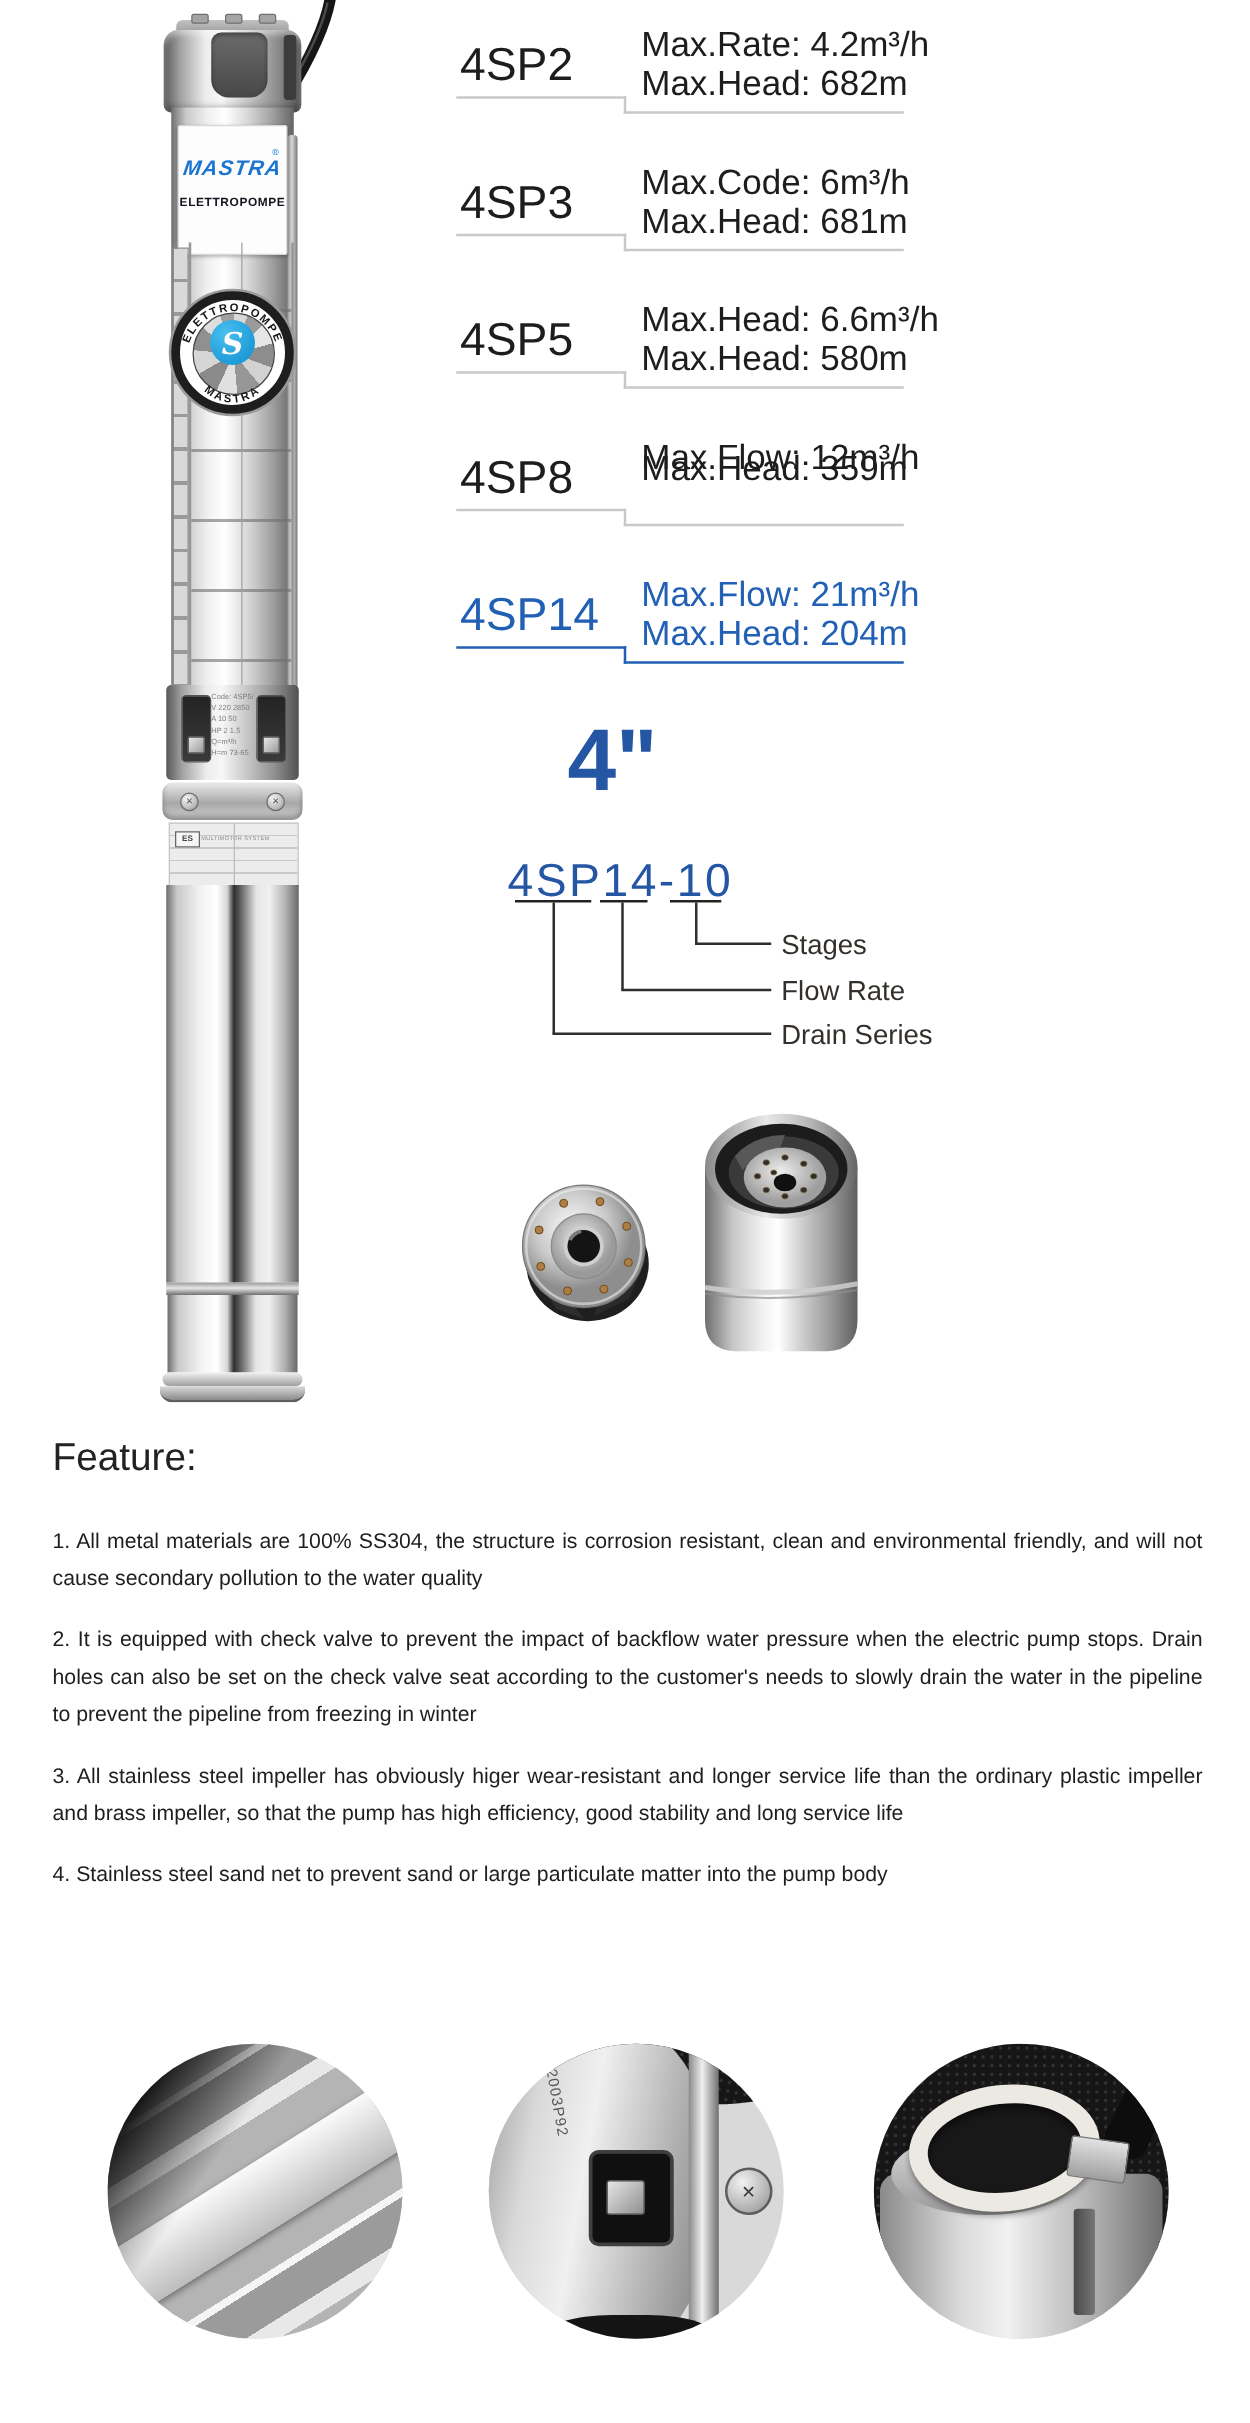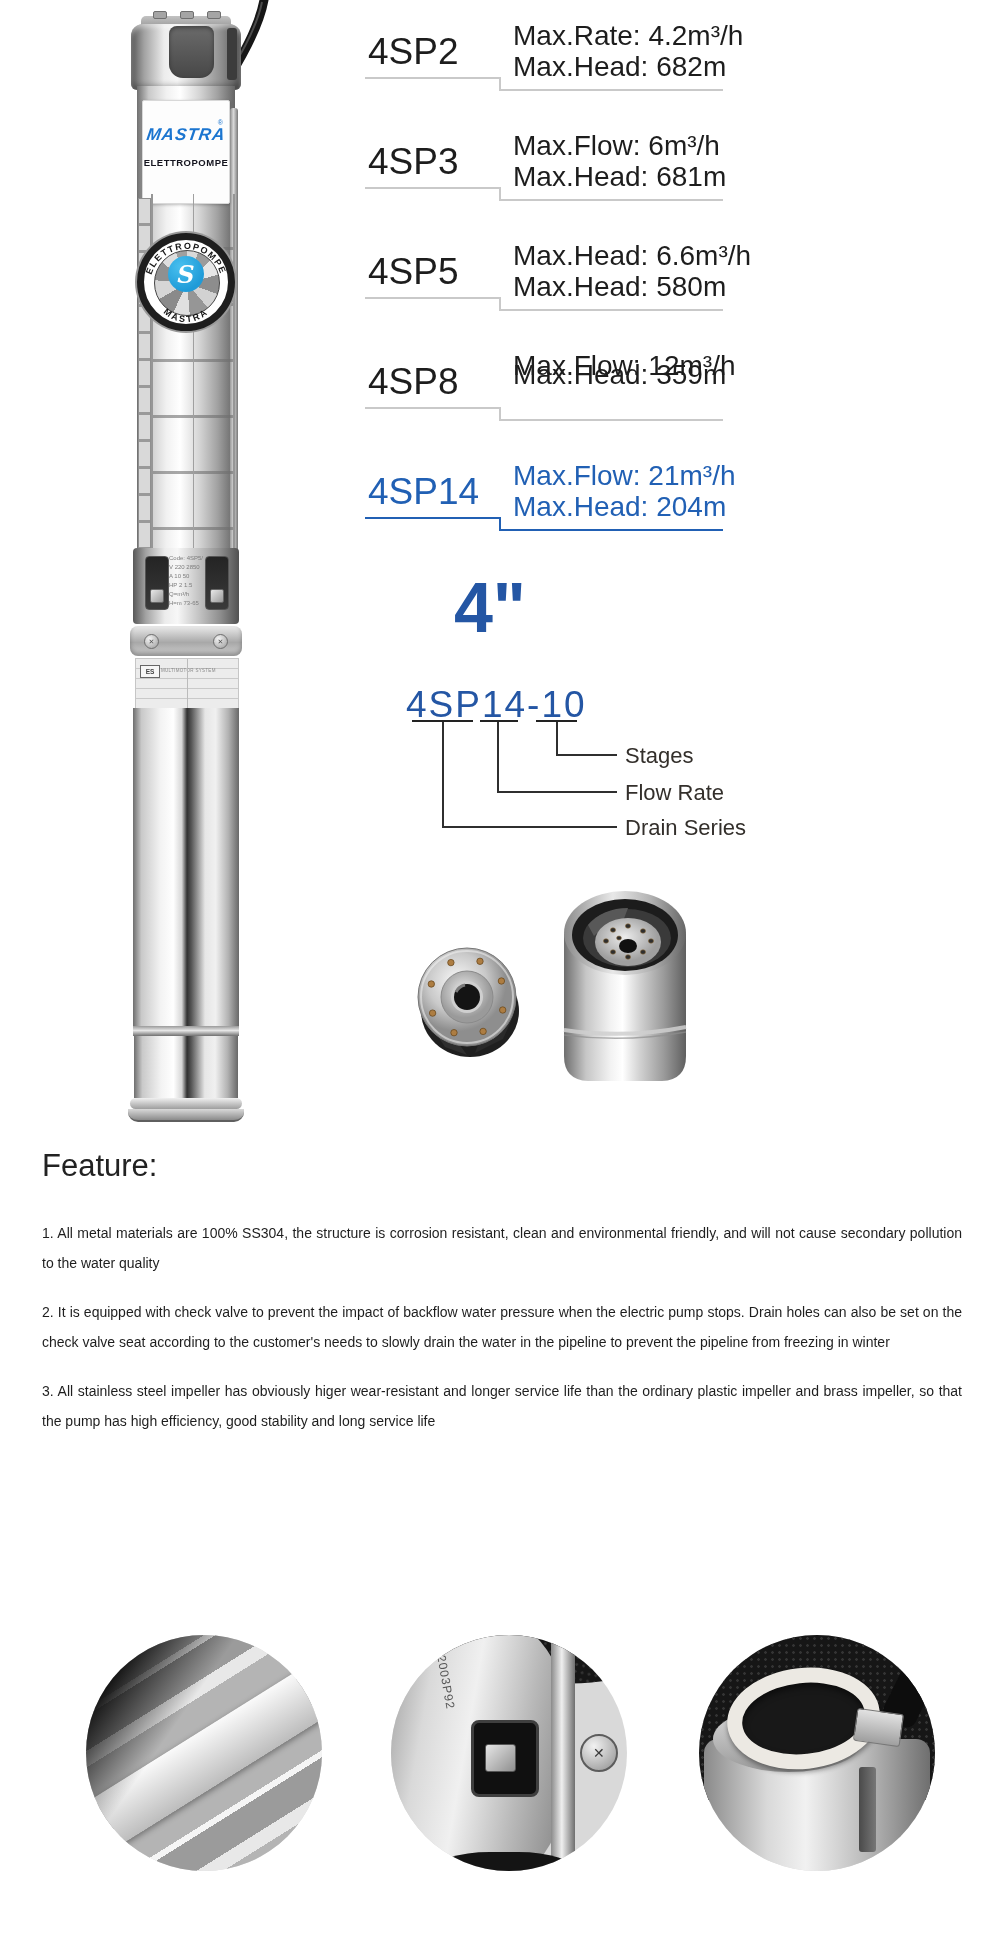--- a/index.html
+++ b/index.html
@@ -95,21 +95,21 @@
   .ring2{left:1px;top:1101px;width:116px;height:11px;border-radius:0 0 10px 10px;border-bottom:2px solid #5f5f5f;
          background:linear-gradient(180deg,#d9d9d9,#8b8b8b);}
 
   
   .imp-small{position:absolute;left:415px;top:945px;}
   .imp-large{position:absolute;left:558px;top:880px;}
 
   
   .feature{position:absolute;left:42px;top:1148px;width:920px;}
   .feature h2{margin:0 0 34px 0;font-size:31px;font-weight:normal;color:#222;}
-  .feature p{margin:0 0 19px 0;font-size:14px;line-height:30px;color:#1e1e1e;text-align:justify;}
+  .feature p{margin:0 0 19px 0;font-size:17px;line-height:30px;color:#1e1e1e;text-align:justify;}
 
   
   .circ{position:absolute;top:1635px;width:236px;height:236px;border-radius:50%;overflow:hidden;background:#d9d9d9;}
   .circ .fill{position:absolute;}
   .dots{background-image:radial-gradient(#343434 1px,transparent 1.6px);background-size:7px 7px;background-color:#161616;}
   .c1{left:86px;}  .c2{left:391px;}  .c3{left:699px;}
   .c1 .stripes{left:-45%;top:-45%;width:190%;height:190%;transform:rotate(-32deg);
     background:repeating-linear-gradient(180deg,#e8e8e8 0 14px,#b4b4b4 14px 44px,#f5f5f5 44px 50px,#9b9b9b 50px 80px);}
   .c1 .band{left:-30%;top:42%;width:160%;height:54px;transform:rotate(-32deg);
     background:linear-gradient(180deg,#fafafa,#bdbdbd);box-shadow:0 2px 6px rgba(0,0,0,.4);}
@@ -145,21 +145,21 @@
     <div class="m-name" style="top:31px">4SP2</div>
     <div class="m-flow" style="top:21px">Max.Rate: 4.2m³/h</div>
     <div class="m-head" style="top:52px">Max.Head: 682m</div>
     <div class="sl sl-a" style="top:77px"></div>
     <div class="sl sl-v" style="top:77px"></div>
     <div class="sl sl-b" style="top:89px"></div>
   </div>
 
   <div>
     <div class="m-name" style="top:141px">4SP3</div>
-    <div class="m-flow" style="top:131px">Max.Flow: 6m³/h</div>
+    <div class="m-flow" style="top:131px">Max.Code: 6m³/h</div>
     <div class="m-head" style="top:162px">Max.Head: 681m</div>
     <div class="sl sl-a" style="top:187px"></div>
     <div class="sl sl-v" style="top:187px"></div>
     <div class="sl sl-b" style="top:199px"></div>
   </div>
 
   <div>
     <div class="m-name" style="top:251px">4SP5</div>
     <div class="m-flow" style="top:241px">Max.Head: 6.6m³/h</div>
     <div class="m-head" style="top:272px">Max.Head: 580m</div>
@@ -359,20 +359,21 @@
     <ellipse cx="70" cy="66" rx="9" ry="7" fill="#101010"></ellipse>
     <path d="M6,150 Q67,159 128,147" stroke="#cfcfcf" stroke-width="4" fill="none" opacity=".85"></path>
     <path d="M6,155 Q67,163 128,152" stroke="#8f8f8f" stroke-width="1.5" fill="none" opacity=".7"></path>
   </svg>
 
   <div class="feature">
     <h2>Feature:</h2>
     <p>1. All metal materials are 100% SS304, the structure is corrosion resistant, clean and environmental friendly, and will not cause secondary pollution to the water quality</p>
     <p>2. It is equipped with check valve to prevent the impact of backflow water pressure when the electric pump stops. Drain holes can also be set on the check valve seat according to the customer's needs to slowly drain the water in the pipeline to prevent the pipeline from freezing in winter</p>
     <p>3. All stainless steel impeller has obviously higer wear-resistant and longer service life than the ordinary plastic impeller and brass impeller, so that the pump has high efficiency, good stability and long service life</p>
+    <p>4. Stainless steel sand net to prevent sand or large particulate matter into the pump body</p>
   </div>
 
   <div class="circ c1">
     <div class="fill stripes"></div>
     <div class="fill band"></div>
     <div class="fill shade"></div>
   </div>
 
   <div class="circ c2">
     <div class="fill darkTop dots"></div>

